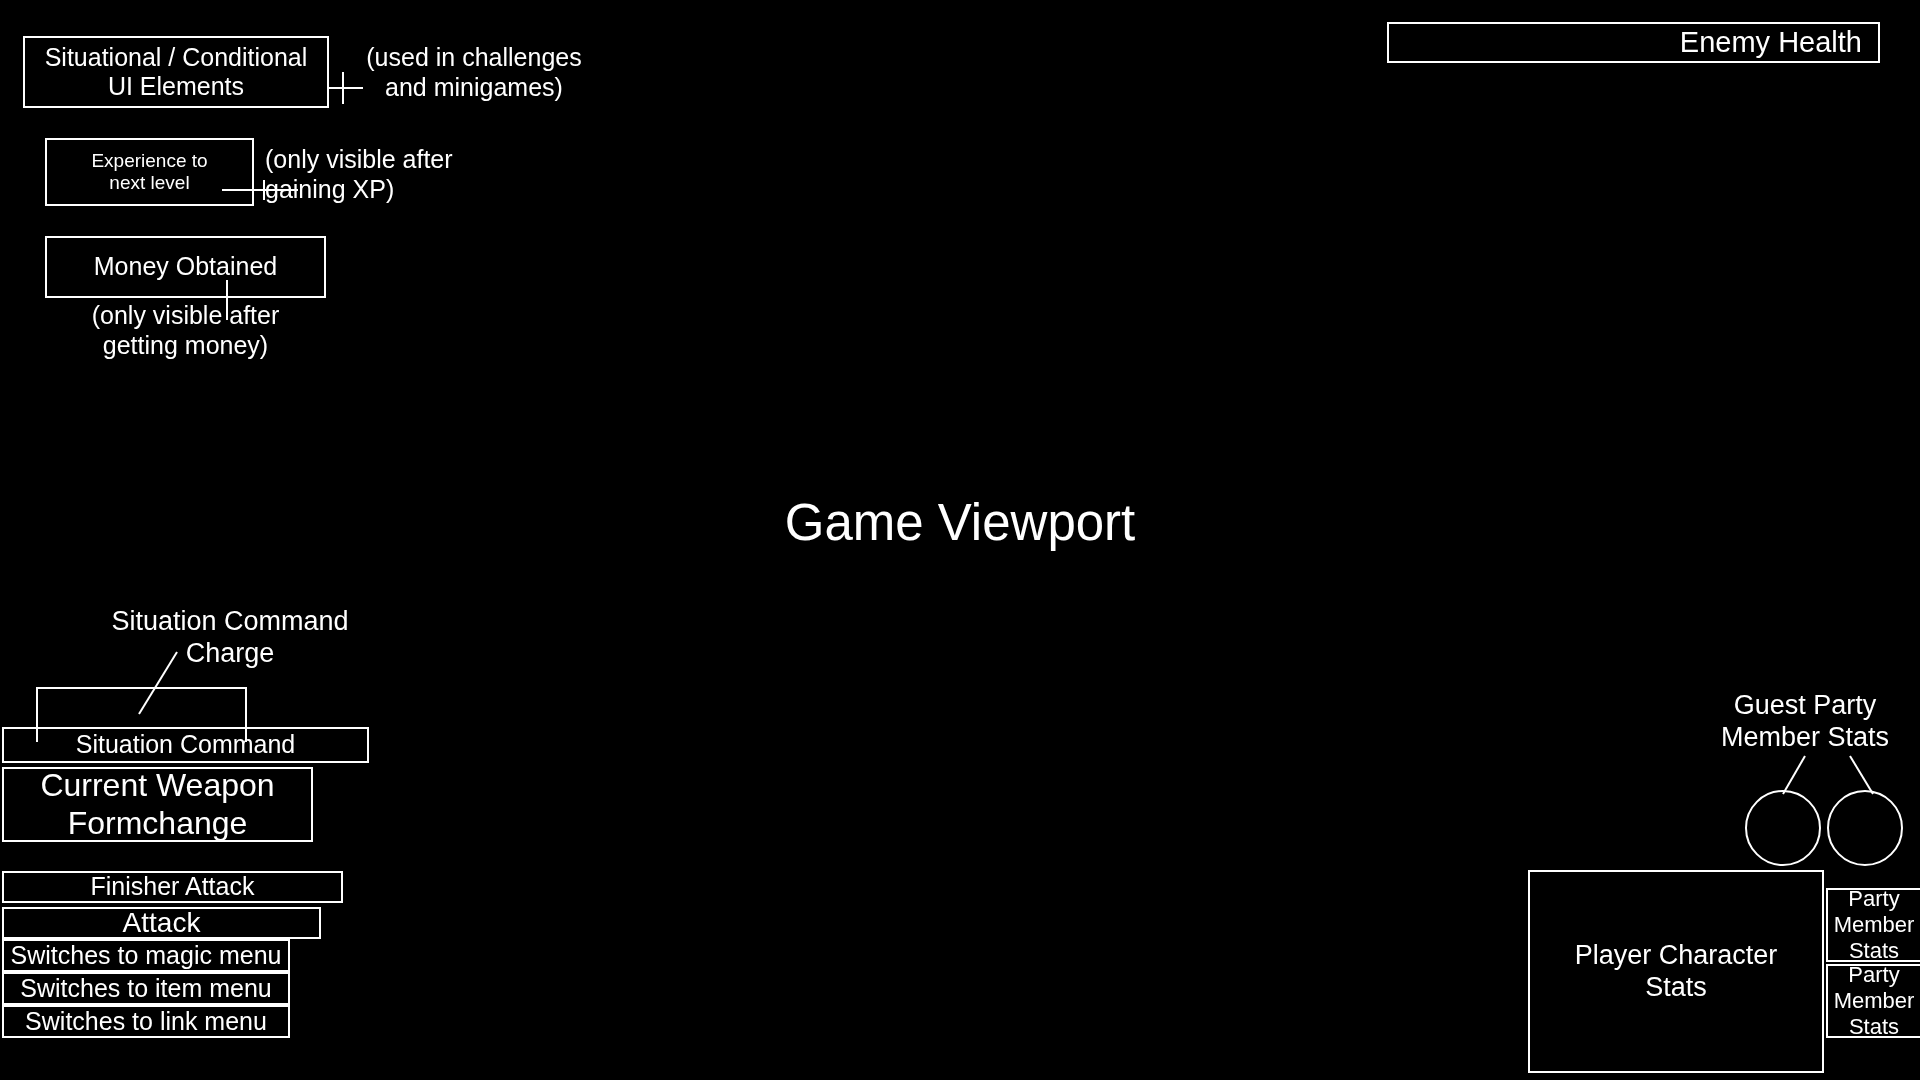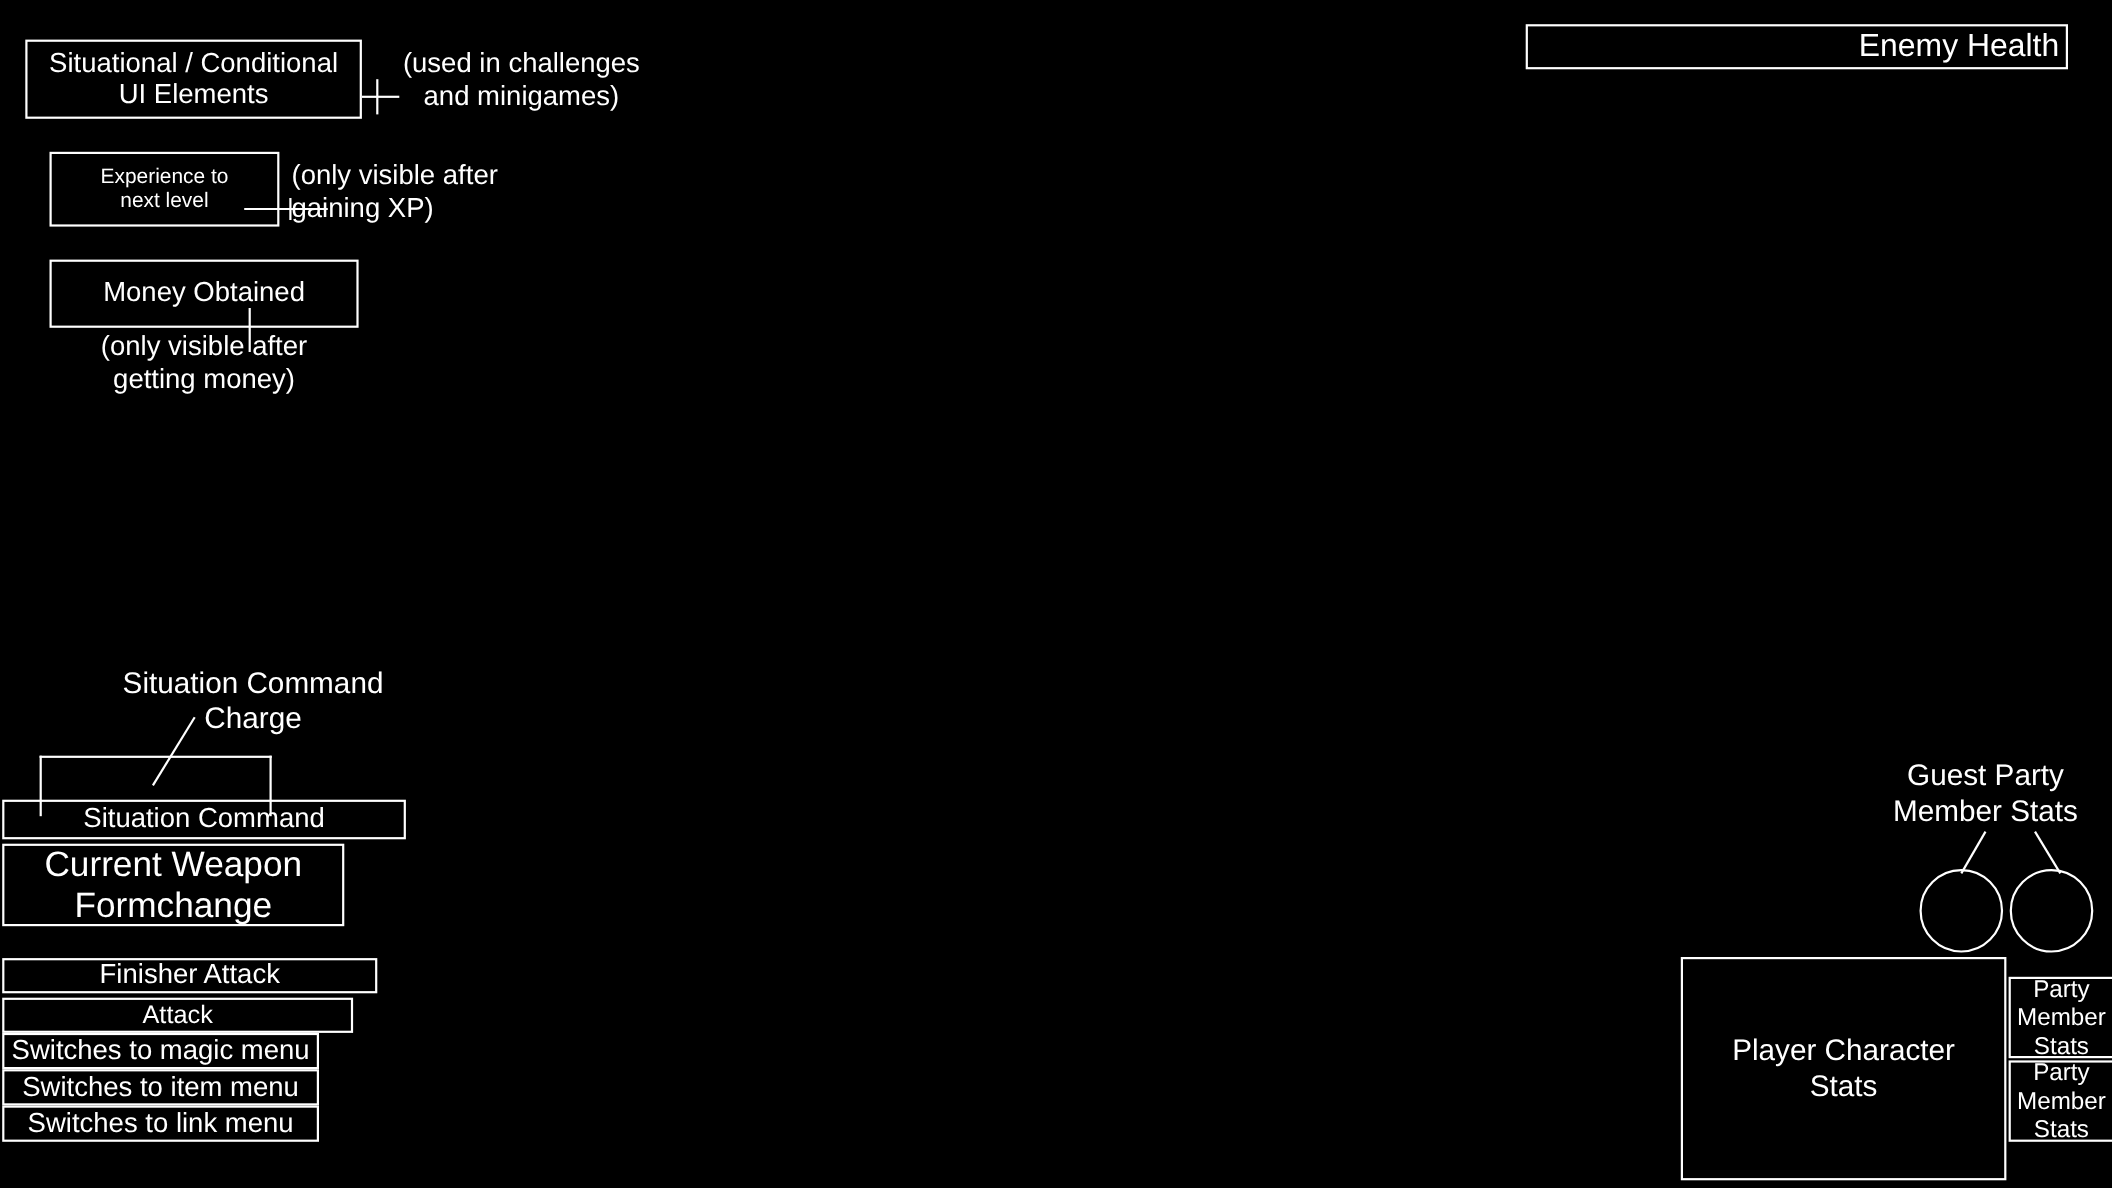--- a/index.html
+++ b/index.html
@@ -76,21 +76,21 @@
   #money-note {
     left: 45px; top: 300px; width: 281px;
     font-size: 25px;
   }
 
   
   #enemy-health-box {
     left: 1387px; top: 22px; width: 493px; height: 41px;
     font-size: 29px;
     justify-content: flex-end;
-    padding-right: 6px;
+    padding-right: 16px;
   }
 
   
   #viewport-title {
     left: 660px; top: 492px; width: 600px;
     font-size: 51px;
   }
 
   
   #sc-charge-label {
@@ -108,21 +108,21 @@
   #weapon-formchange-box {
     left: 2px; top: 767px; width: 311px; height: 75px;
     font-size: 32px;
   }
   #finisher-attack-box {
     left: 2px; top: 871px; width: 341px; height: 32px;
     font-size: 25px;
   }
   #attack-box {
     left: 2px; top: 907px; width: 319px; height: 32px;
-    font-size: 23px;
+    font-size: 28px;
   }
   #magic-menu-box {
     left: 2px; top: 939px; width: 288px; height: 33px;
     font-size: 25px;
   }
   #item-menu-box {
     left: 2px; top: 972px; width: 288px; height: 33px;
     font-size: 25px;
   }
   #link-menu-box {
@@ -184,20 +184,21 @@
 
   <div class="box" id="money-box">Money Obtained</div>
 
   <div class="line" id="money-leader" style="left:226px; top:280px; width:2px; height:40px;"></div>
 
   <div class="plain" id="money-note">(only visible after
 getting money)</div>
 
   <div class="box" id="enemy-health-box">Enemy Health</div>
 
+  <div class="plain" id="viewport-title">Game Viewport</div>
 
   <div class="plain" id="sc-charge-label">Situation Command
 Charge</div>
 
   <svg class="leader" id="sc-charge-leader" style="left:135px; top:652px;" width="60" height="70">
     <line x1="42" y1="0" x2="4" y2="62" stroke="#ffffff" stroke-width="2"></line>
   </svg>
 
   <div class="box" id="sc-charge-box"></div>
 

